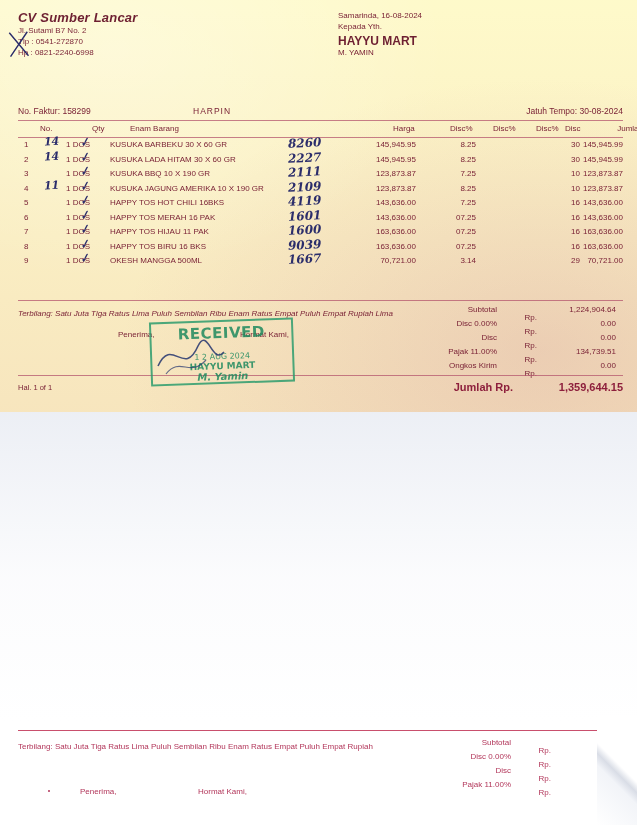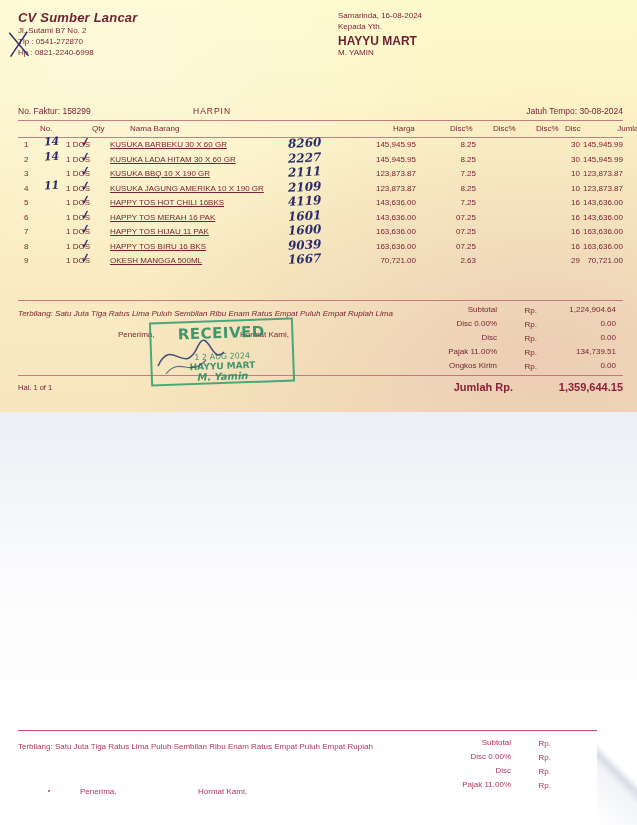--- a/index.html
+++ b/index.html
@@ -49,21 +49,21 @@
   .c-d2{left:455px;}
   .c-d3{left:498px;}
   .c-disc{left:527px;}
   .c-jml{right:0;}
 
   .rows{position:absolute;left:18px;top:140px;width:605px;font-size:8px;}
   .row{position:relative;height:14.5px;}
   .row span{position:absolute;top:0;white-space:nowrap;}
   .r-no{left:6px;}
   .r-qty{left:48px;}
-  .r-nama{left:92px;text-decoration:underline;}
+  .r-nama{left:92px;}
   .r-harga{left:340px;width:58px;text-align:right;}
   .r-d1{left:424px;width:34px;text-align:right;}
   .r-d2{left:447px;width:34px;text-align:right;}
   .r-d3{left:490px;width:30px;text-align:right;}
   .r-disc{left:520px;width:42px;text-align:right;}
   .r-jml{right:0;width:70px;text-align:right;}
 
   
   .hand{
     position:absolute;
@@ -79,21 +79,21 @@
   .hand.tick{font-size:11px;transform:rotate(-18deg);}
 
   .terbilang{position:absolute;left:18px;top:309px;font-size:8px;font-style:italic;}
   .penerima{position:absolute;left:118px;top:330px;font-size:8px;}
   .hormat{position:absolute;left:240px;top:330px;font-size:8px;}
   .pagenum{position:absolute;left:18px;top:383px;font-size:7.5px;}
 
   .totals{position:absolute;right:14px;top:305px;width:280px;font-size:8px;}
   .trow{position:relative;height:14px;}
   .trow .lbl{position:absolute;right:126px;top:0;}
-  .trow .rp{position:absolute;right:86px;top:1px;}
+  .trow .rp{position:absolute;right:86px;top:8px;}
   .trow .val{position:absolute;right:7px;top:0;width:84px;text-align:right;}
   .grand{position:absolute;right:14px;top:381px;width:280px;font-size:11px;font-weight:bold;color:#8d1f3c;}
   .grand .lbl{position:absolute;right:110px;top:0;}
   .grand .val{position:absolute;right:0;top:0;width:100px;text-align:right;}
 
   
   #stamp{
     position:absolute;left:150px;top:320px;width:140px;height:60px;
     border:2px solid #2e9d6e;color:#1f8a5f;
     font-family:"DejaVu Sans", sans-serif;
@@ -154,21 +154,21 @@
     <span class="fk">No. Faktur: 158299</span>
     <span class="nm">HARPIN</span>
     <span class="jt">Jatuh Tempo: 30-08-2024</span>
   </div>
 
   <div class="rule" style="top:120px;"></div>
 
   <div class="cols">
     <span class="c-no">No.</span>
     <span class="c-qty">Qty</span>
-    <span class="c-nama">Nama Barang</span>
+    <span class="c-nama">Enam Barang</span>
     <span class="c-harga">Harga</span>
     <span class="c-d1">Disc%</span>
     <span class="c-d2">Disc%</span>
     <span class="c-d3">Disc%</span>
     <span class="c-disc">Disc</span>
     <span class="c-jml">Jumlah</span>
   </div>
 
   <div class="rule" style="top:137px;"></div>
 
@@ -259,21 +259,21 @@
         <span class="r-d2"></span>
         <span class="r-d3"></span>
         <span class="r-disc">16</span>
         <span class="r-jml">163,636.00</span>
       </div>
       <div class="row">
         <span class="r-no">9</span>
         <span class="r-qty">1 DOS</span>
         <span class="r-nama">OKESH MANGGA 500ML</span>
         <span class="r-harga">70,721.00</span>
-        <span class="r-d1">2.63</span>
+        <span class="r-d1">3.14</span>
         <span class="r-d2"></span>
         <span class="r-d3"></span>
         <span class="r-disc">29</span>
         <span class="r-jml">70,721.00</span>
       </div>
     </div>
 
   <div class="rule" style="top:300px;"></div>
 
   <div class="terbilang">Terbilang: Satu Juta Tiga Ratus Lima Puluh Sembilan Ribu Enam Ratus Empat Puluh Empat Rupiah Lima</div>

